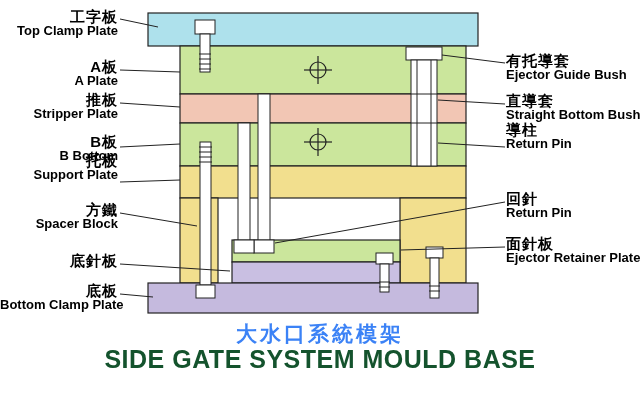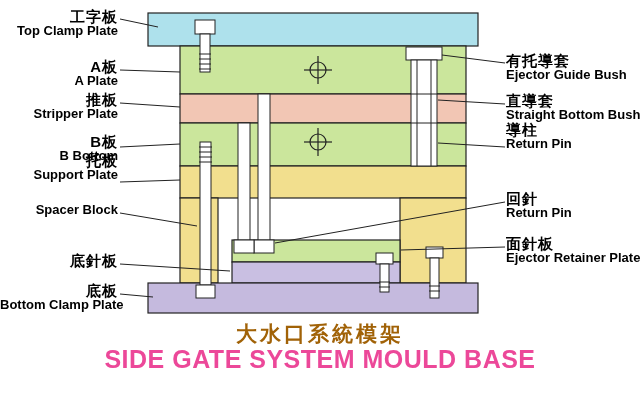--- a/index.html
+++ b/index.html
@@ -5,23 +5,23 @@
   html,body{margin:0;padding:0;background:#ffffff;}
   body{font-family:"Liberation Sans","DejaVu Sans",sans-serif;}
   .stage{position:relative;width:640px;height:410px;background:#ffffff;overflow:hidden;}
   .stage svg{position:absolute;left:0;top:0;}
   .label{position:absolute;color:#000;}
   .label .zh{font-size:15px;font-weight:bold;letter-spacing:1px;line-height:14px;white-space:nowrap;}
   .label .en{font-size:13px;font-weight:bold;line-height:13px;white-space:nowrap;}
   .left-label{left:0;width:118px;text-align:right;}
   .right-label{left:506px;width:134px;text-align:left;}
   .title-zh{position:absolute;top:320px;left:0;width:100%;text-align:center;
-            font-size:21px;font-weight:bold;letter-spacing:3px;color:#a16207;}
+            font-size:21px;font-weight:bold;letter-spacing:3px;color:#3b82f6;}
   .title-en{position:absolute;top:345px;left:0;width:100%;text-align:center;
-            font-size:25px;font-weight:bold;letter-spacing:.5px;color:#ec4899;}
+            font-size:25px;font-weight:bold;letter-spacing:.5px;color:#14532d;}
 </style>
 </head>
 <body>
 
 <div class="stage">
 
   <svg width="640" height="410" viewBox="0 0 640 410">
 
     <g stroke="#222" stroke-width="1.2">
       <rect x="148" y="13" width="330" height="33" fill="#aee1ec"></rect>
@@ -112,20 +112,21 @@
   </div>
   <div class="label left-label" style="top:135px">
     <div class="zh">B板</div>
     <div class="en">B Bottom</div>
   </div>
   <div class="label left-label" style="top:154px">
     <div class="zh">托板</div>
     <div class="en">Support Plate</div>
   </div>
   <div class="label left-label" style="top:203px">
+    <div class="zh">方鐵</div>
     <div class="en">Spacer Block</div>
   </div>
   <div class="label left-label" style="top:254px">
     <div class="zh">底針板</div>
   </div>
   <div class="label left-label" style="top:284px">
     <div class="zh">底板</div>
     <div class="en">Bottom Clamp Plate</div>
   </div>
 

